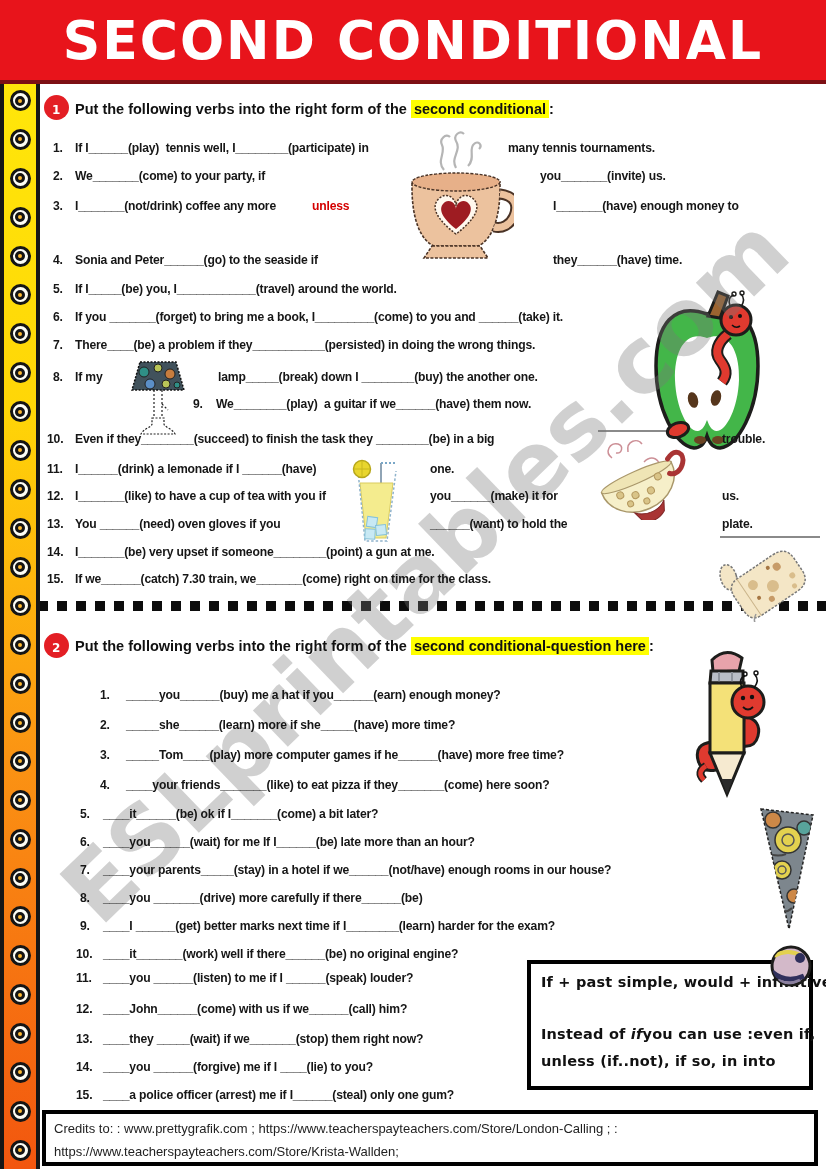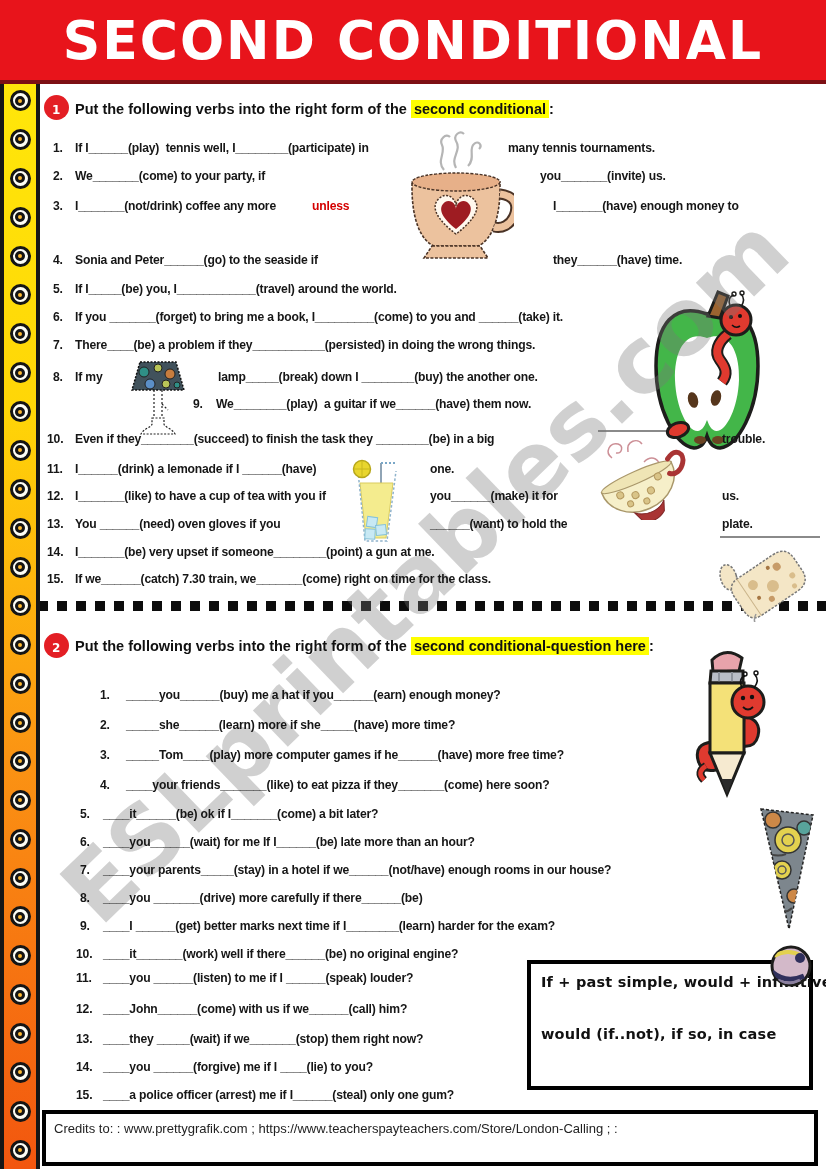--- a/index.html
+++ b/index.html
@@ -296,25 +296,27 @@
       <span class="sg" style="left:103px">____you ______(forgive) me if I ____(lie) to you?</span>
     </div>
   <div class="ln" style="top:1087px">
       <span class="sg" style="left:76px">15.</span>
       <span class="sg" style="left:103px">____a police officer (arrest) me if I______(steal) only one gum?</span>
     </div>
 
   <div class="notebox">
     <div>If + past simple, would + infinitive.</div>
     <div class="note-gap"></div>
-    <div>would (if..not), if so, in case</div>
+    <div><span>Instead of </span><span class="it">if</span><span>you can use :even if,</span></div>
+    <div>unless (if..not), if so, in into</div>
   </div>
 
   <div class="credits">
     <div>Credits to: : www.prettygrafik.com ; https://www.teacherspayteachers.com/Store/London-Calling ; :</div>
+    <div>https://www.teacherspayteachers.com/Store/Krista-Wallden;</div>
   </div>
 
   <svg class="art" style="left:398px;top:130px" width="116" height="142" viewBox="0 0 116 142">
     <path d="M46 40 C38 31 48 23 44 15 C41 9 48 3 52 7" fill="none" stroke="#b5b5b5" stroke-width="2.2"></path>
     <path d="M58 38 C52 27 64 21 58 11 C55 5 62 0 66 4" fill="none" stroke="#b5b5b5" stroke-width="2.2"></path>
     <path d="M70 36 C78 28 70 19 76 14 C80 10 85 15 81 19" fill="none" stroke="#b5b5b5" stroke-width="2.2"></path>
     <path d="M14 52 H102 V58 C102 88 94 110 80 116 H36 C22 110 14 88 14 58 Z" fill="#ecc29e" stroke="#4a3326" stroke-width="1.6" stroke-dasharray="3 1.5"></path>
     <ellipse cx="58" cy="52" rx="44" ry="9" fill="#e7b089" stroke="#4a3326" stroke-width="1.4" stroke-dasharray="3 1.5"></ellipse>
     <path d="M102 64 C118 66 120 76 116 86 C112 95 104 99 96 97" fill="none" stroke="#4a3326" stroke-width="11"></path>
     <path d="M102 64 C118 66 120 76 116 86 C112 95 104 99 96 97" fill="none" stroke="#ecc29e" stroke-width="7"></path>

